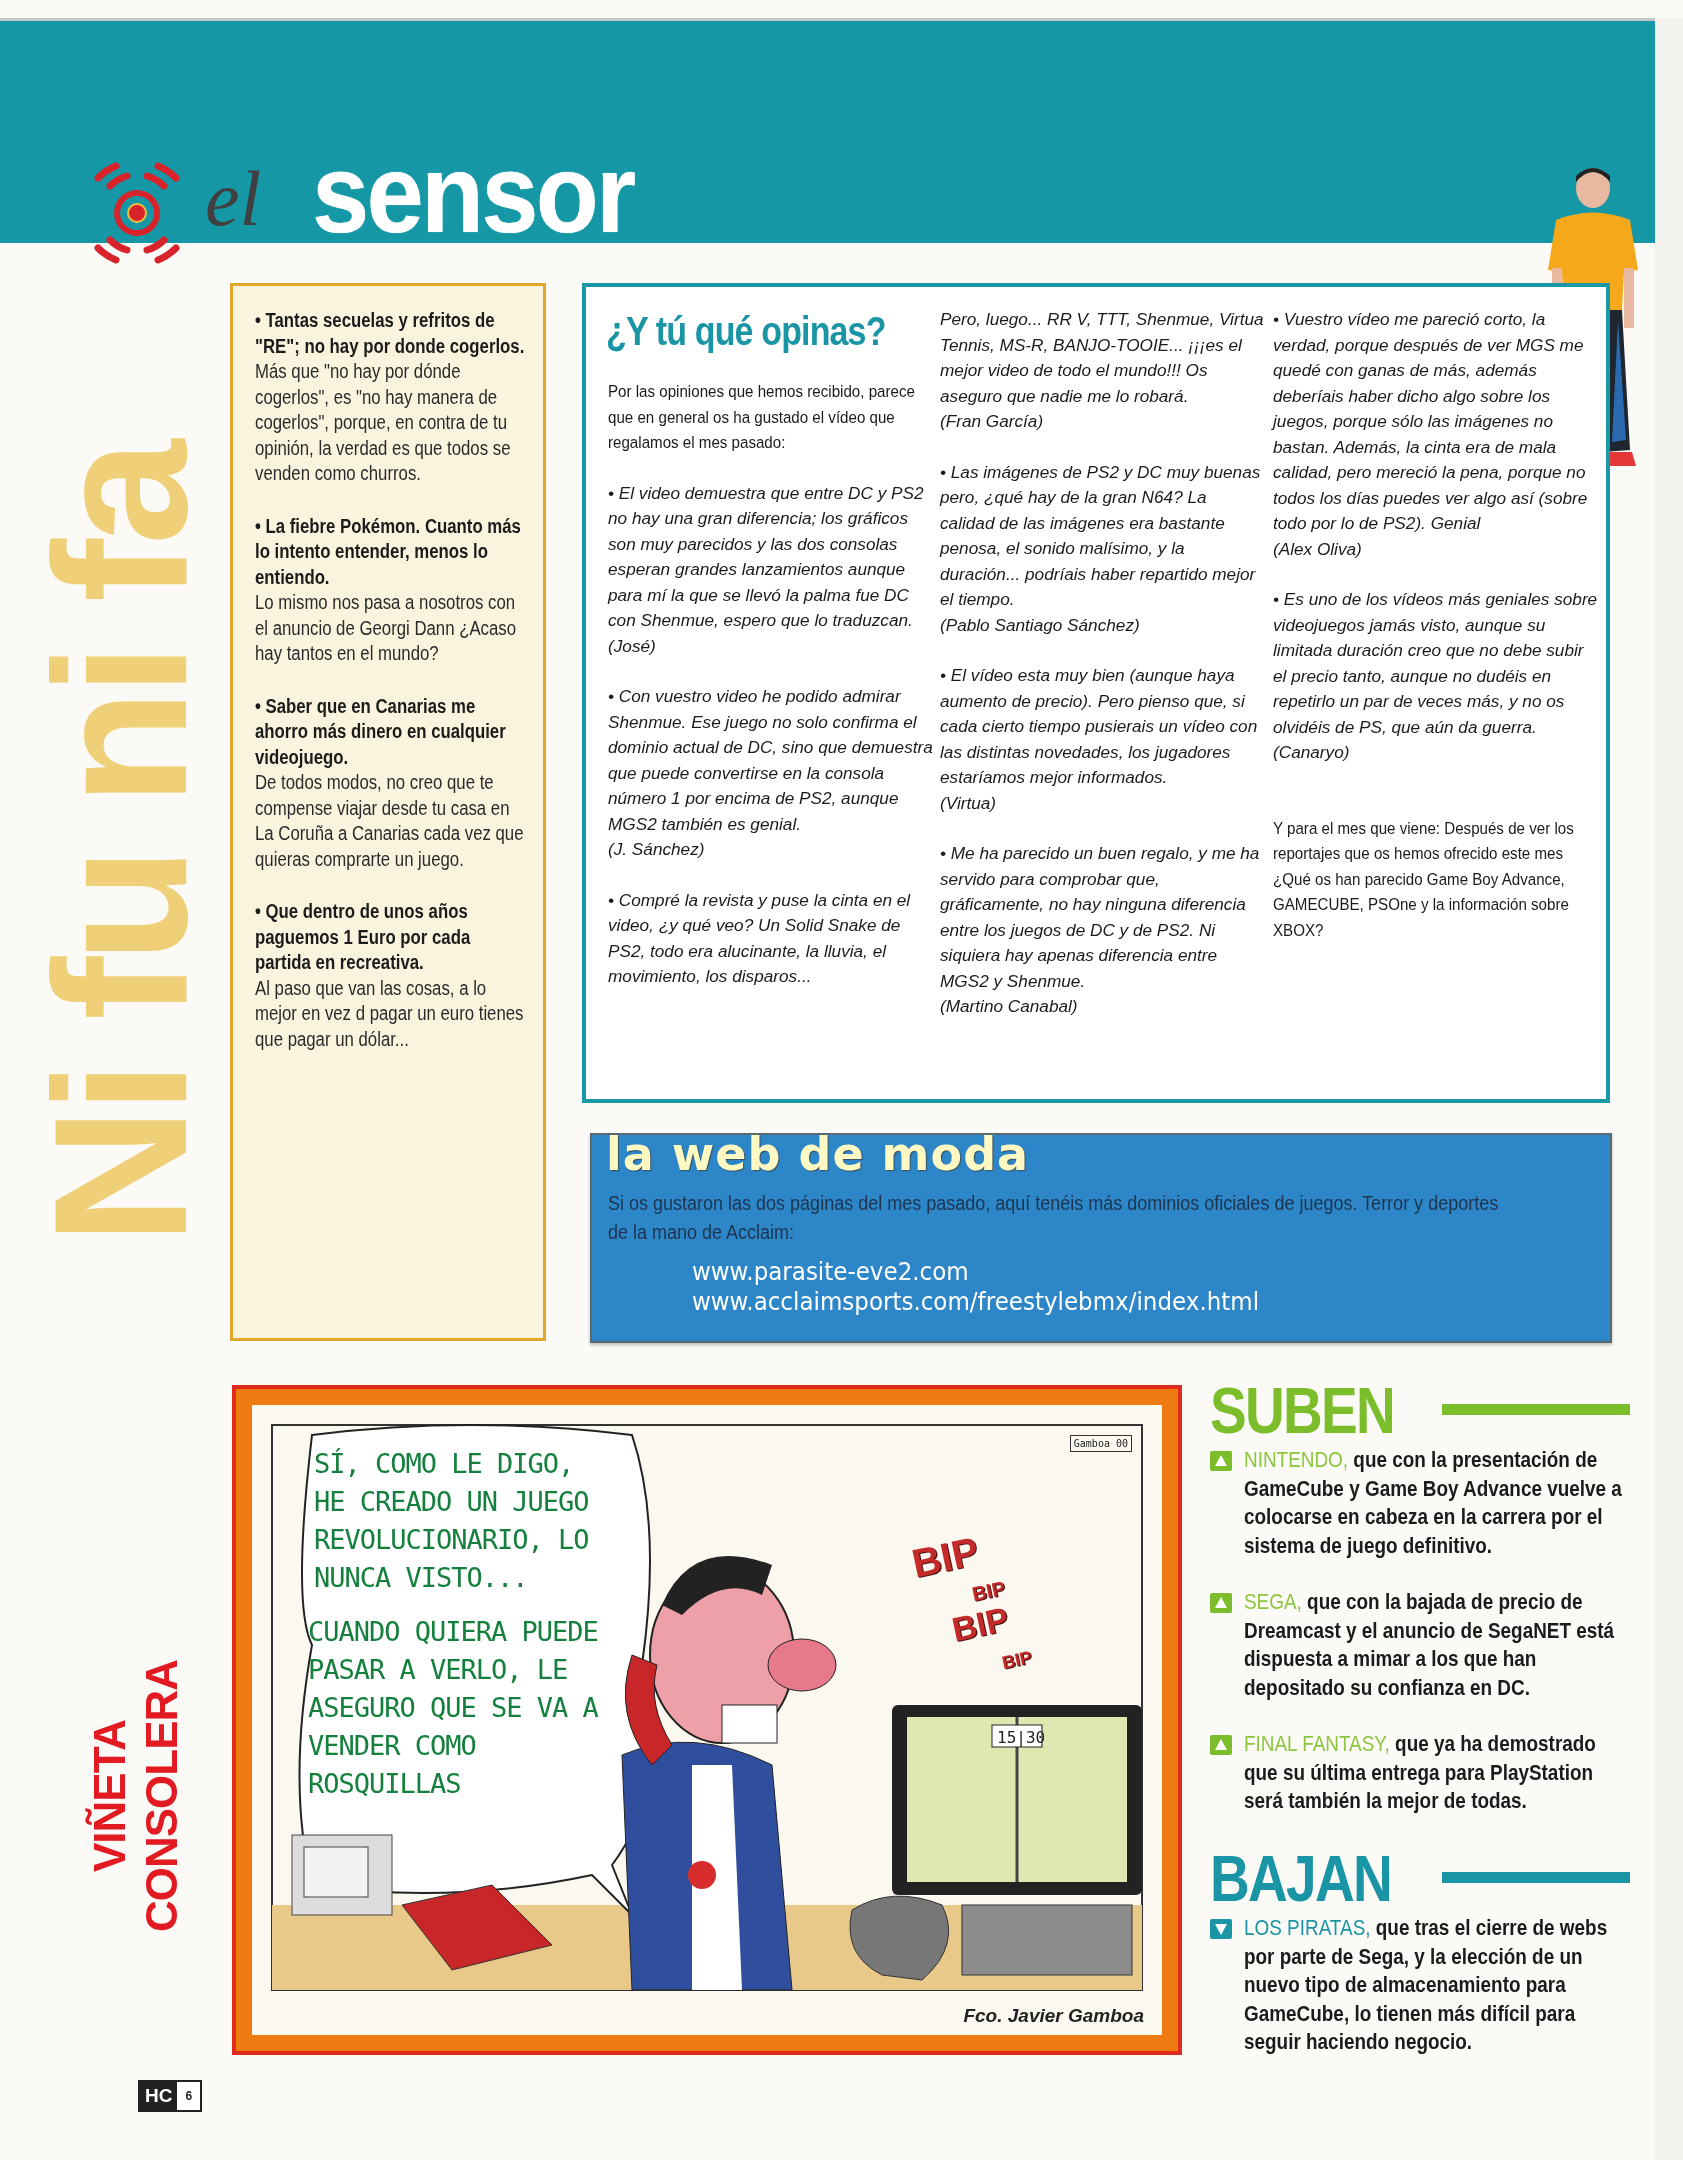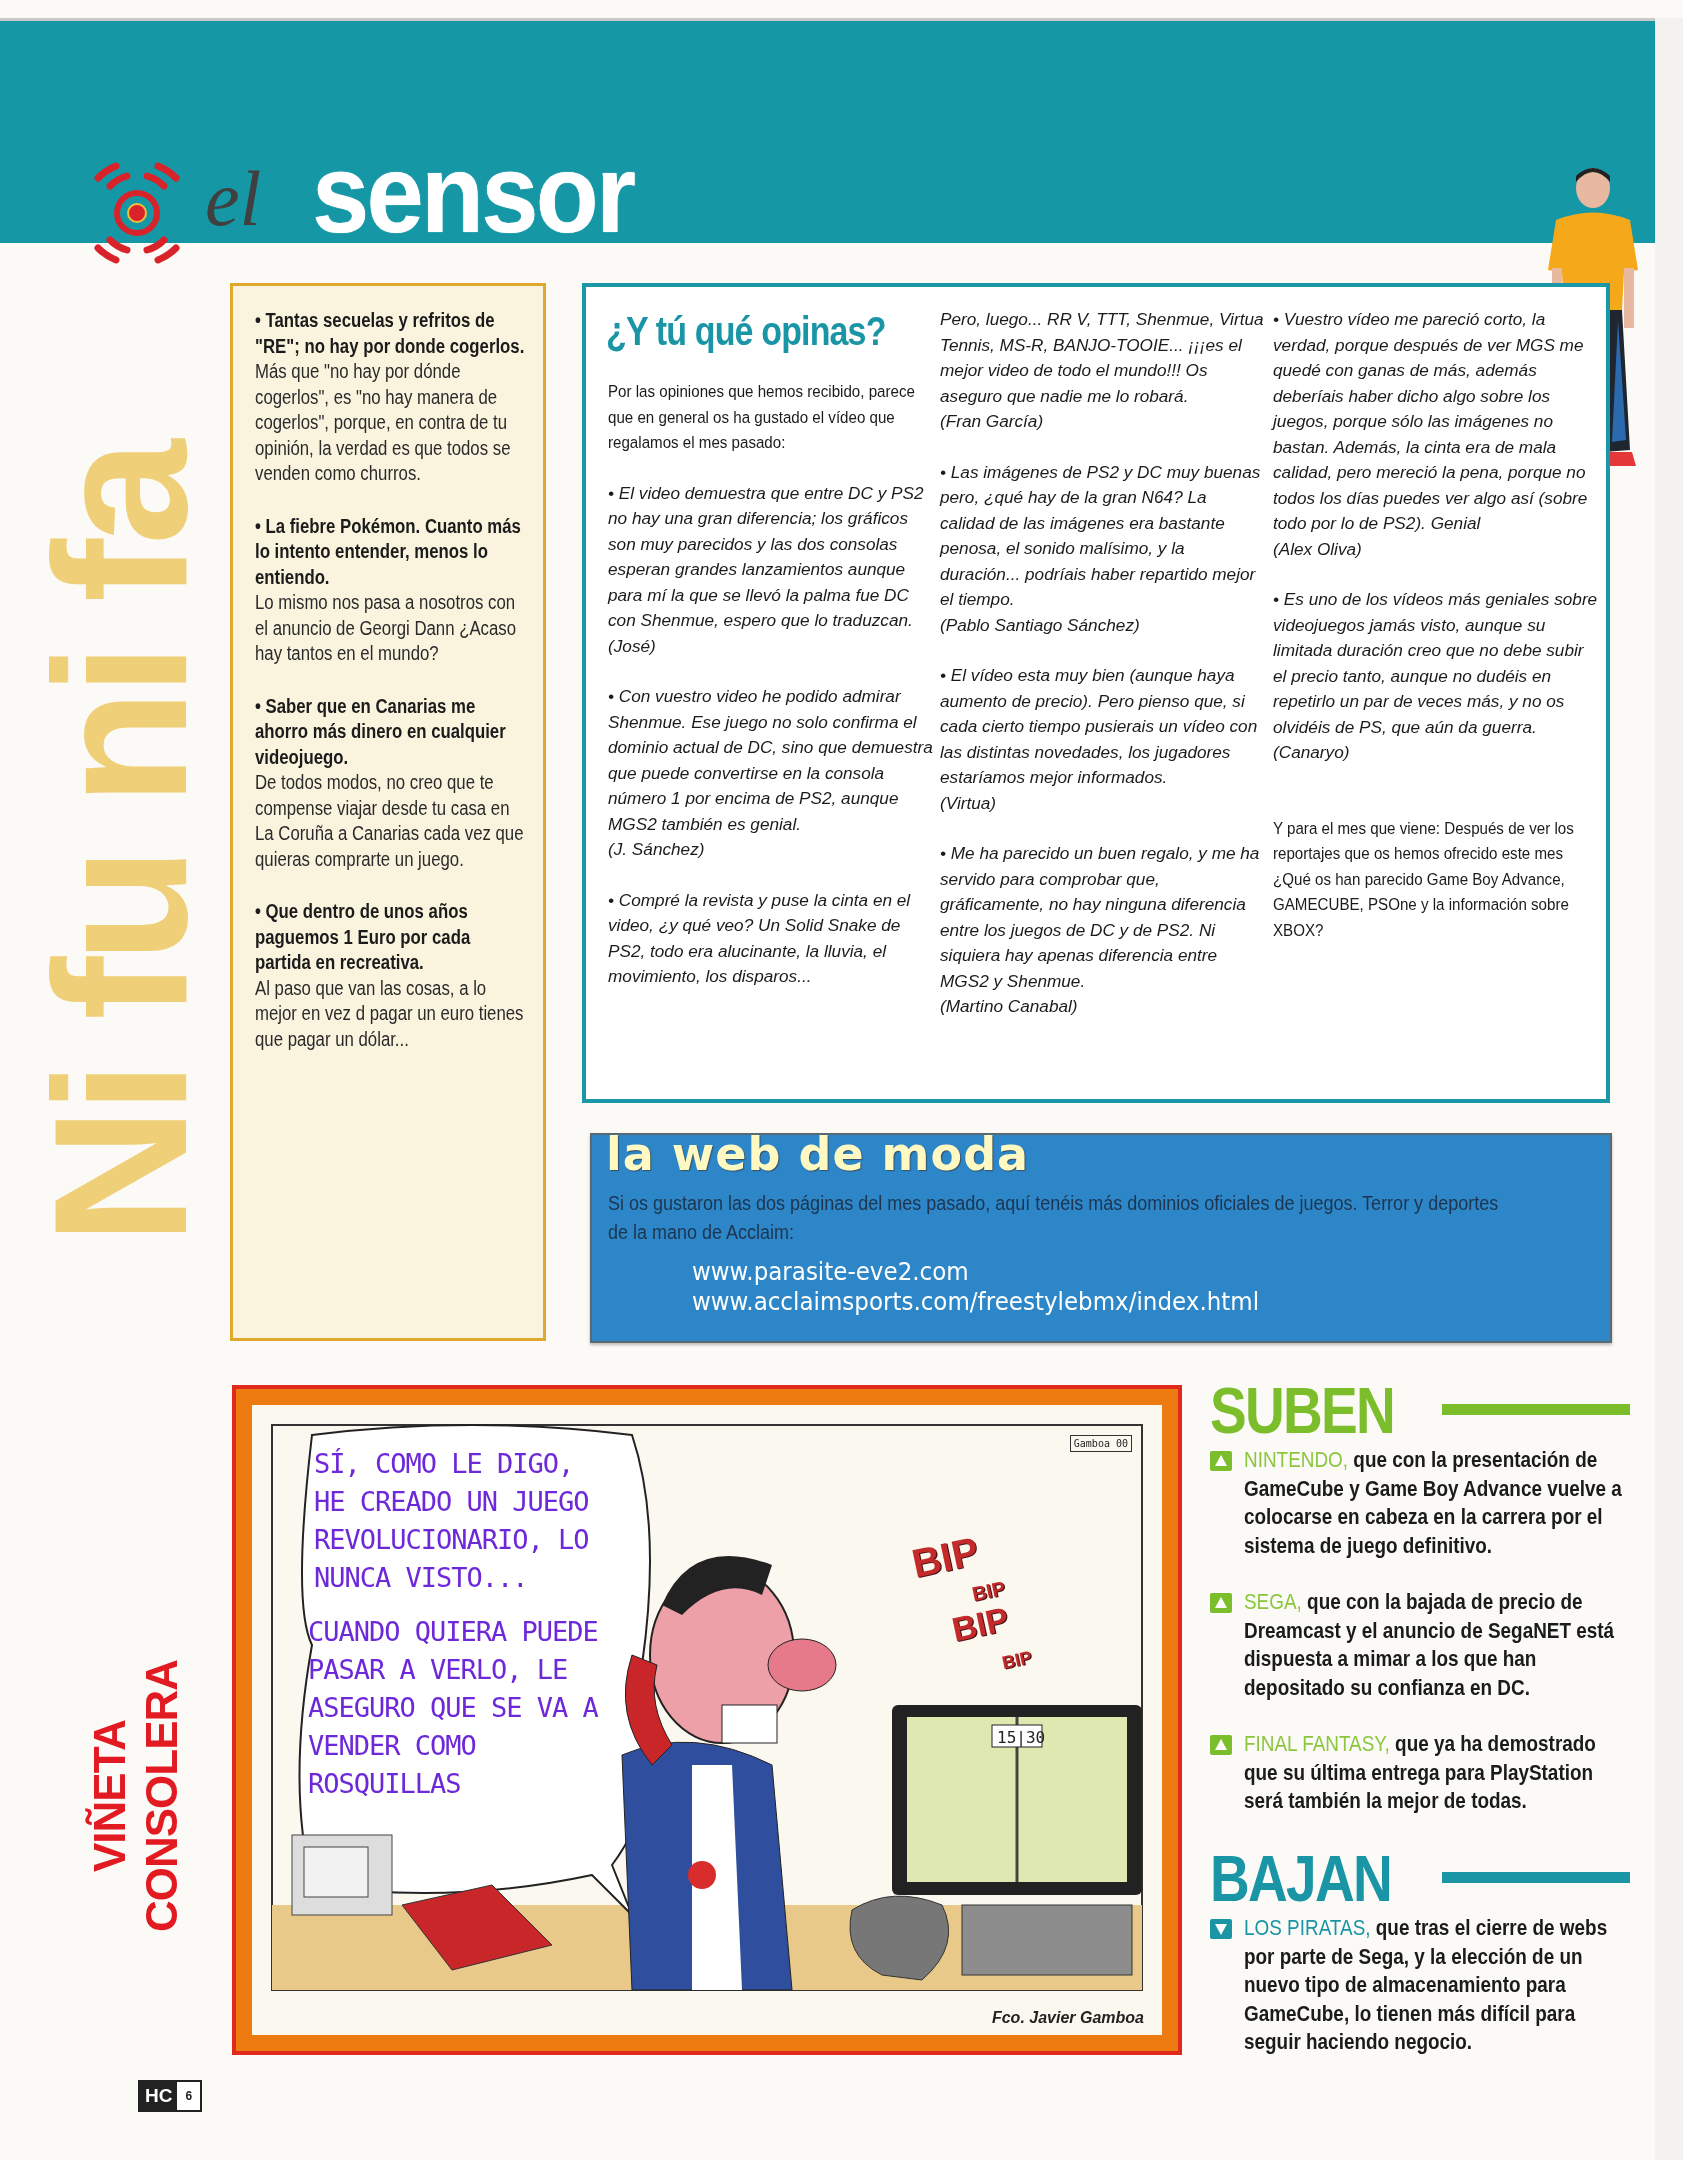--- a/index.html
+++ b/index.html
@@ -49,24 +49,24 @@
   .web-title { left:14px; top:-8px; font-family:"DejaVu Sans", sans-serif; font-size:46px; font-weight:bold; color:#fef9c3; letter-spacing:1px; text-shadow:1px 1px 1px #3a4f5e; }
   .web-desc { left:16px; top:54px; width:990px; font-size:20px; line-height:29px; color:#1d3550; transform:scaleX(0.9); transform-origin:left; }
   .web-links { left:100px; top:122px; font-family:"DejaVu Sans", sans-serif; font-size:25px; line-height:30px; color:#fff; }
   .web-links div { transform:scaleX(0.92); transform-origin:left; }
 
   
   .cartoon-frame { left:232px; top:1385px; width:950px; height:670px; background:#ee7a12; border:4px solid #e02a1c; box-sizing:border-box; }
   .cartoon-inner { left:16px; top:16px; width:910px; height:630px; background:#fbf8f0; }
   .cartoon-label { left:-70px; top:1770px; width:360px; height:52px; transform:rotate(-90deg); transform-origin:center;
     font-family:"Liberation Sans", sans-serif; font-weight:900; font-size:44px; color:#e21b22; letter-spacing:-1px; line-height:52px; text-align:center; }
-  .bubble-text { position:absolute; font-family:"DejaVu Sans Mono", monospace; font-size:27px; line-height:38px; color:#6d28d9; letter-spacing:-1px; }
+  .bubble-text { position:absolute; font-family:"DejaVu Sans Mono", monospace; font-size:27px; line-height:38px; color:#15803d; letter-spacing:-1px; }
   .bt1 { left:62px; top:40px; }
   .bt2 { left:56px; top:208px; }
-  .credit { right:18px; bottom:8px; font-style:italic; font-size:16px; font-weight:bold; color:#222; }
+  .credit { right:18px; bottom:8px; font-style:italic; font-size:19px; font-weight:bold; color:#222; }
   .signature { right:30px; top:30px; font-size:10px; border:1px solid #333; padding:2px 3px; font-family:"DejaVu Sans Mono", monospace; line-height:11px; }
   .bip { position:absolute; font-family:"Liberation Sans", sans-serif; font-weight:900; color:#c42a2a; transform:rotate(-12deg); text-shadow:1px 1px 0 #411; }
 
   
   .trend { left:1210px; width:420px; }
   .trend-head { font-family:"Liberation Sans", sans-serif; font-weight:900; font-size:64px; line-height:62px; letter-spacing:-2px; transform:scaleX(0.86); transform-origin:left; }
   .trend-rule { position:absolute; left:232px; top:24px; width:188px; height:11px; }
   .trend-item { position:relative; padding-left:34px; font-size:21.5px; line-height:28.5px; font-weight:bold; margin-bottom:28px; }
   .trend-item .tx { display:block; transform:scaleX(0.88); transform-origin:left; width:112%; }
   .trend-item .kw { font-weight:normal; }

